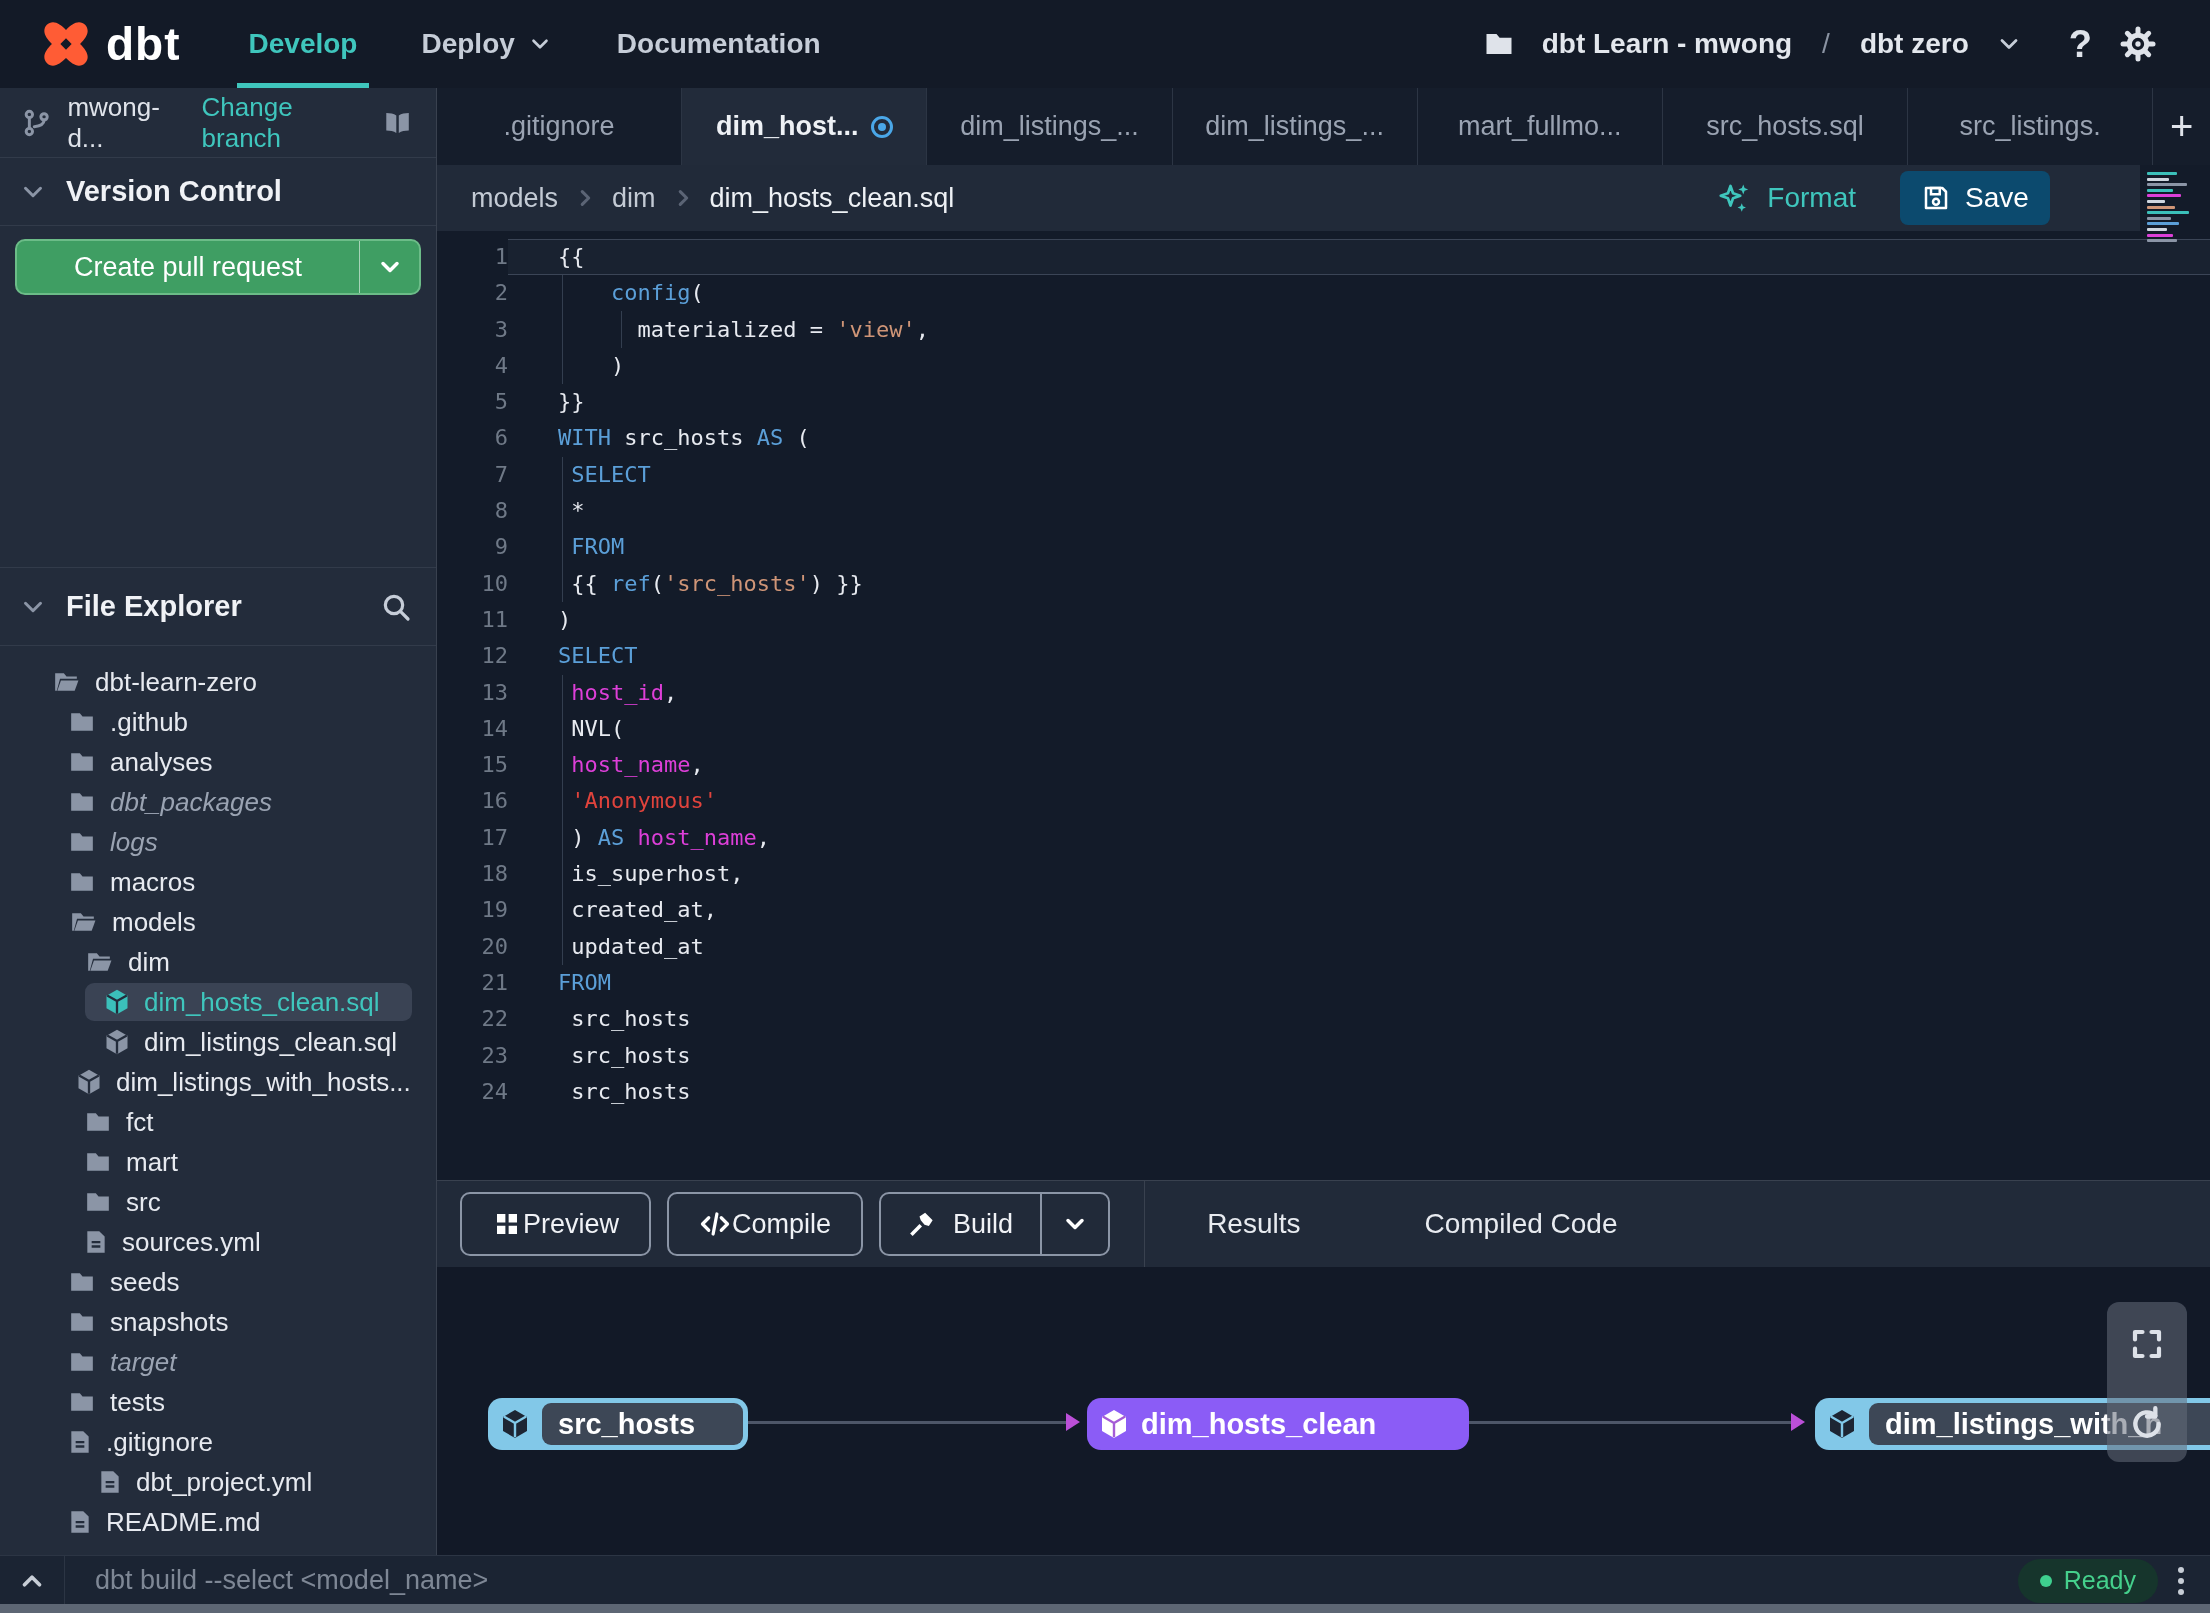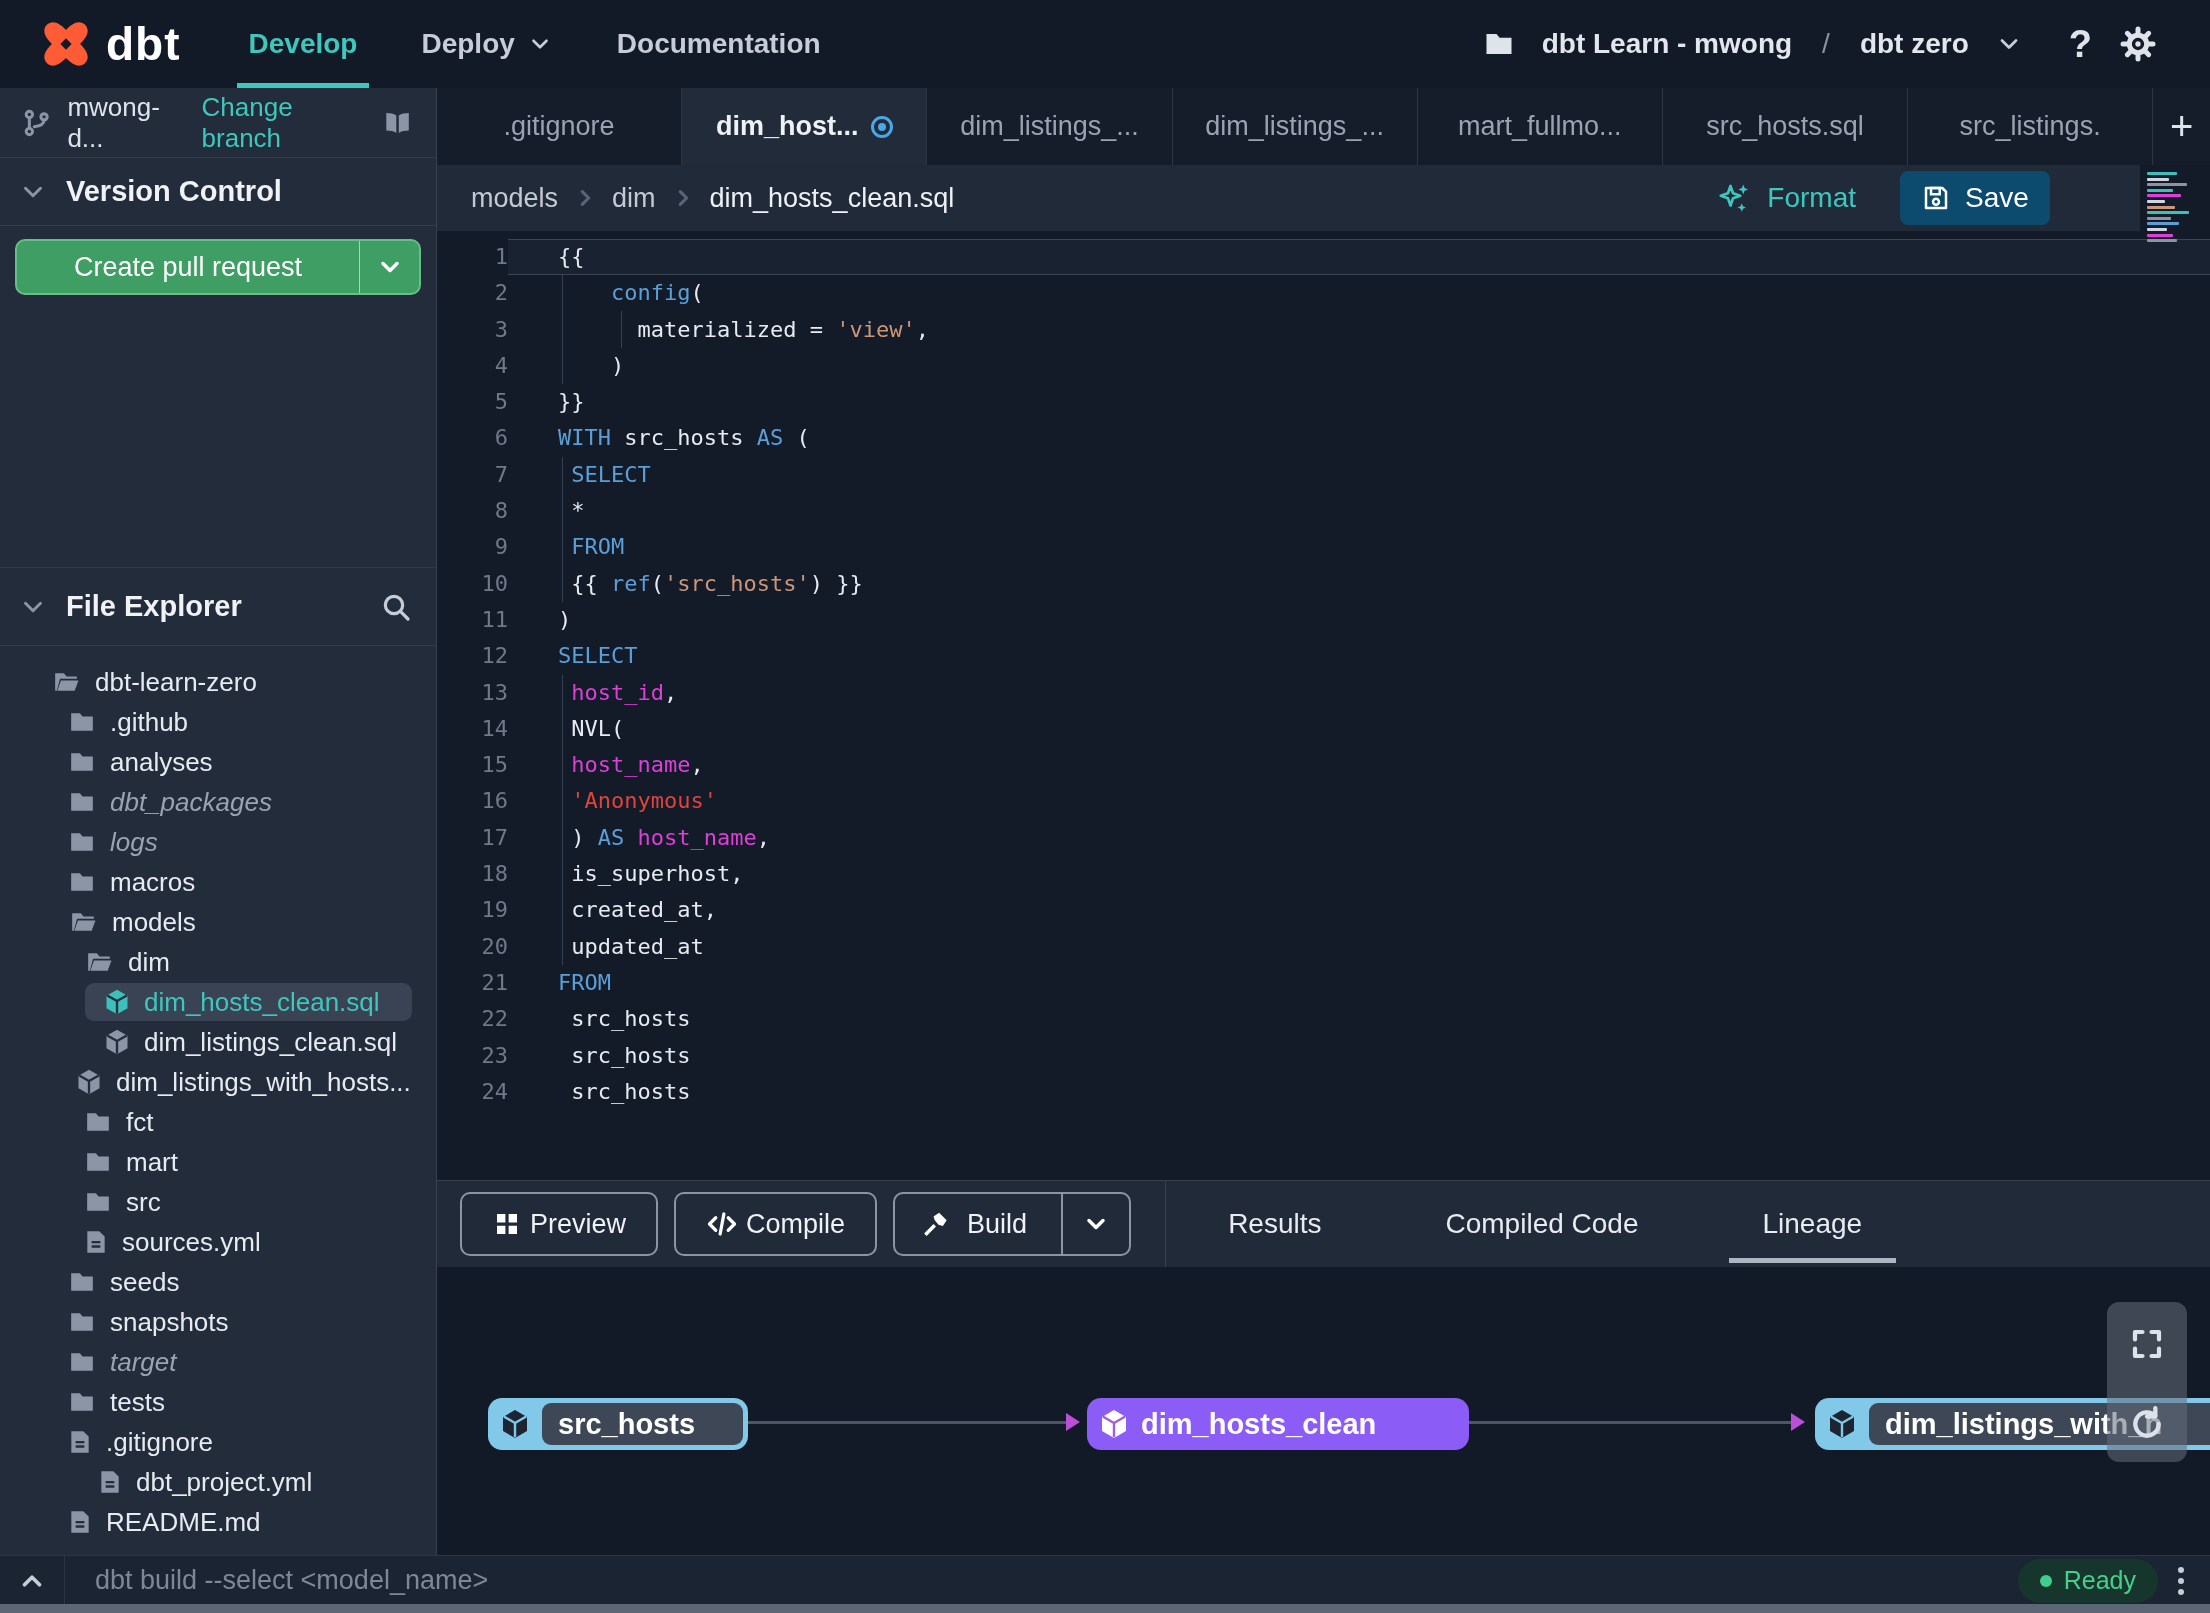--- a/index.html
+++ b/index.html
@@ -109,21 +109,21 @@
   #minimap i:nth-child(9){width:24px;background:#8b95a6;}
   #minimap i:nth-child(10){width:32px;background:#5b9fd8;}
   #minimap i:nth-child(11){width:20px;background:#cfd6df;}
   #minimap i:nth-child(12){width:26px;background:#dd3fd8;}
   #minimap i:nth-child(13){width:30px;background:#8b95a6;}
 
   
   #panelhdr { position:absolute; left:0; top:1092px; right:0; height:87px; background:#212a39;
               border-top:1px solid #39414f; display:flex; align-items:center; padding-left:23px; }
   .pbtn { height:64px; border:2px solid #8b95a6; border-radius:10px; background:transparent;
-          display:flex; align-items:center; gap:8px; padding:0 30px; margin-right:16px;
+          display:flex; align-items:center; gap:1px; padding:0 30px; margin-right:16px;
           font-size:27px; color:#f0f2f6; cursor:pointer; }
   .pbtn-split { padding:0; }
   .pbtn-split .main { display:flex; align-items:center; gap:16px; padding:0 26px; }
   .pbtn-split .caret { border-left:2px solid #8b95a6; align-self:stretch; width:68px;
           display:flex; align-items:center; justify-content:center; }
   .phdr-div { width:1px; align-self:stretch; background:#39414f; margin-left:18px; }
   .ptabs { display:flex; align-items:stretch; height:100%; }
   .ptab { position:relative; display:flex; align-items:center; padding:0 62px;
           font-size:28px; color:#e8ebf0; cursor:pointer; }
   .ptab.active::after { content:''; position:absolute; left:28px; right:28px; bottom:4px;
@@ -593,23 +593,20 @@
       </span>
     </button>
     <span class="phdr-div"></span>
     <div class="ptabs">
       <div class="ptab">
         <span>Results</span>
       </div>
       <div class="ptab">
         <span>Compiled Code</span>
       </div>
-      <div class="ptab active">
-        <span>Lineage</span>
-      </div>
     </div>
   </div>
 
   <div id="canvas">
     <div class="edge" style="left:311px; top:154px; width:318px;"></div>
     <div class="edge-arrow" style="left:629px; top:146px;"></div>
     <div class="edge" style="left:1032px; top:154px; width:322px;"></div>
     <div class="edge-arrow" style="left:1354px; top:146px;"></div>
 
     <div class="node blue" style="left:51px; width:260px;">

